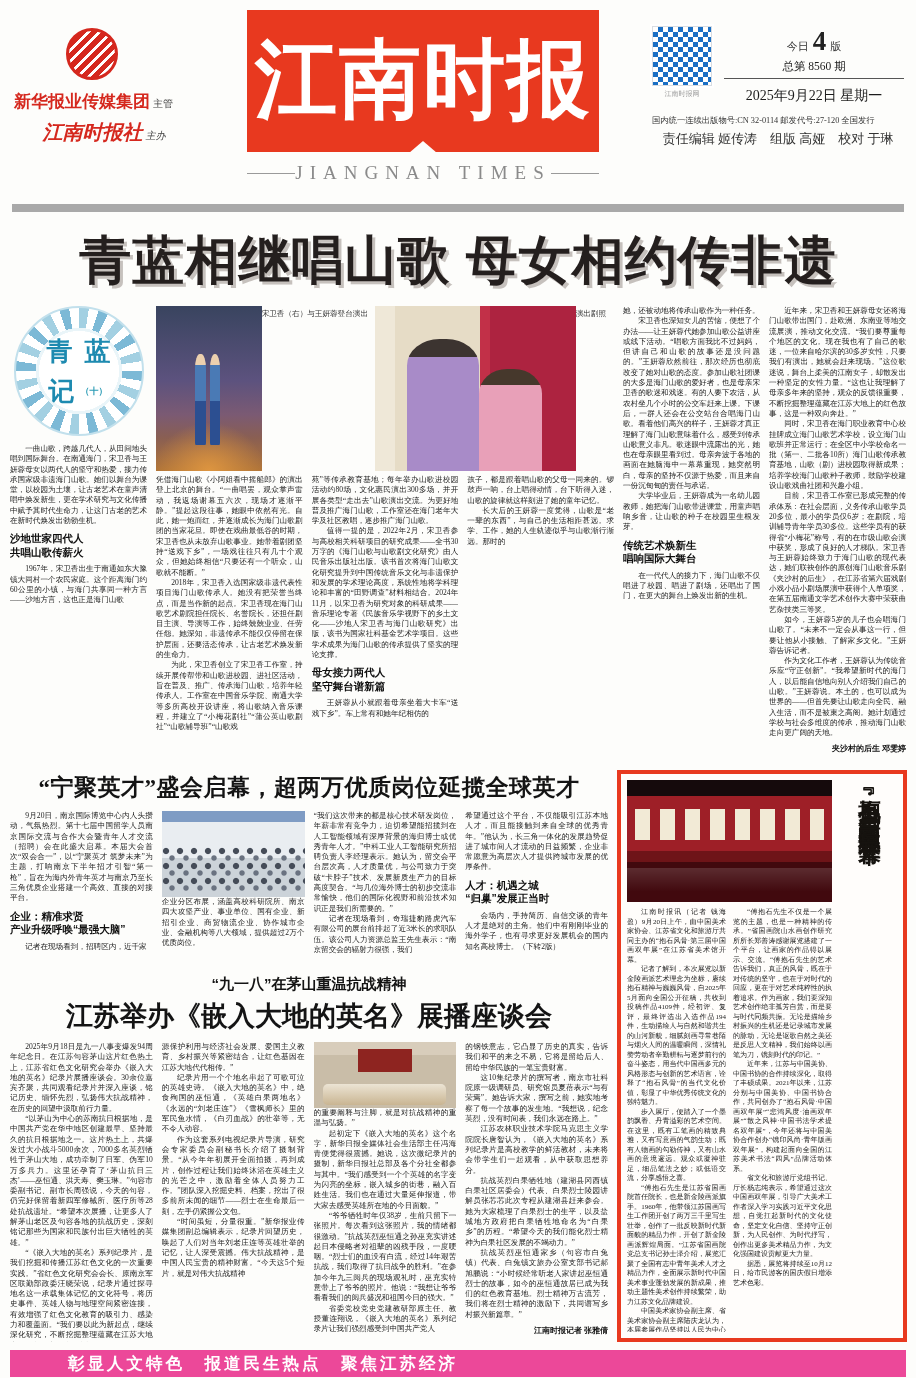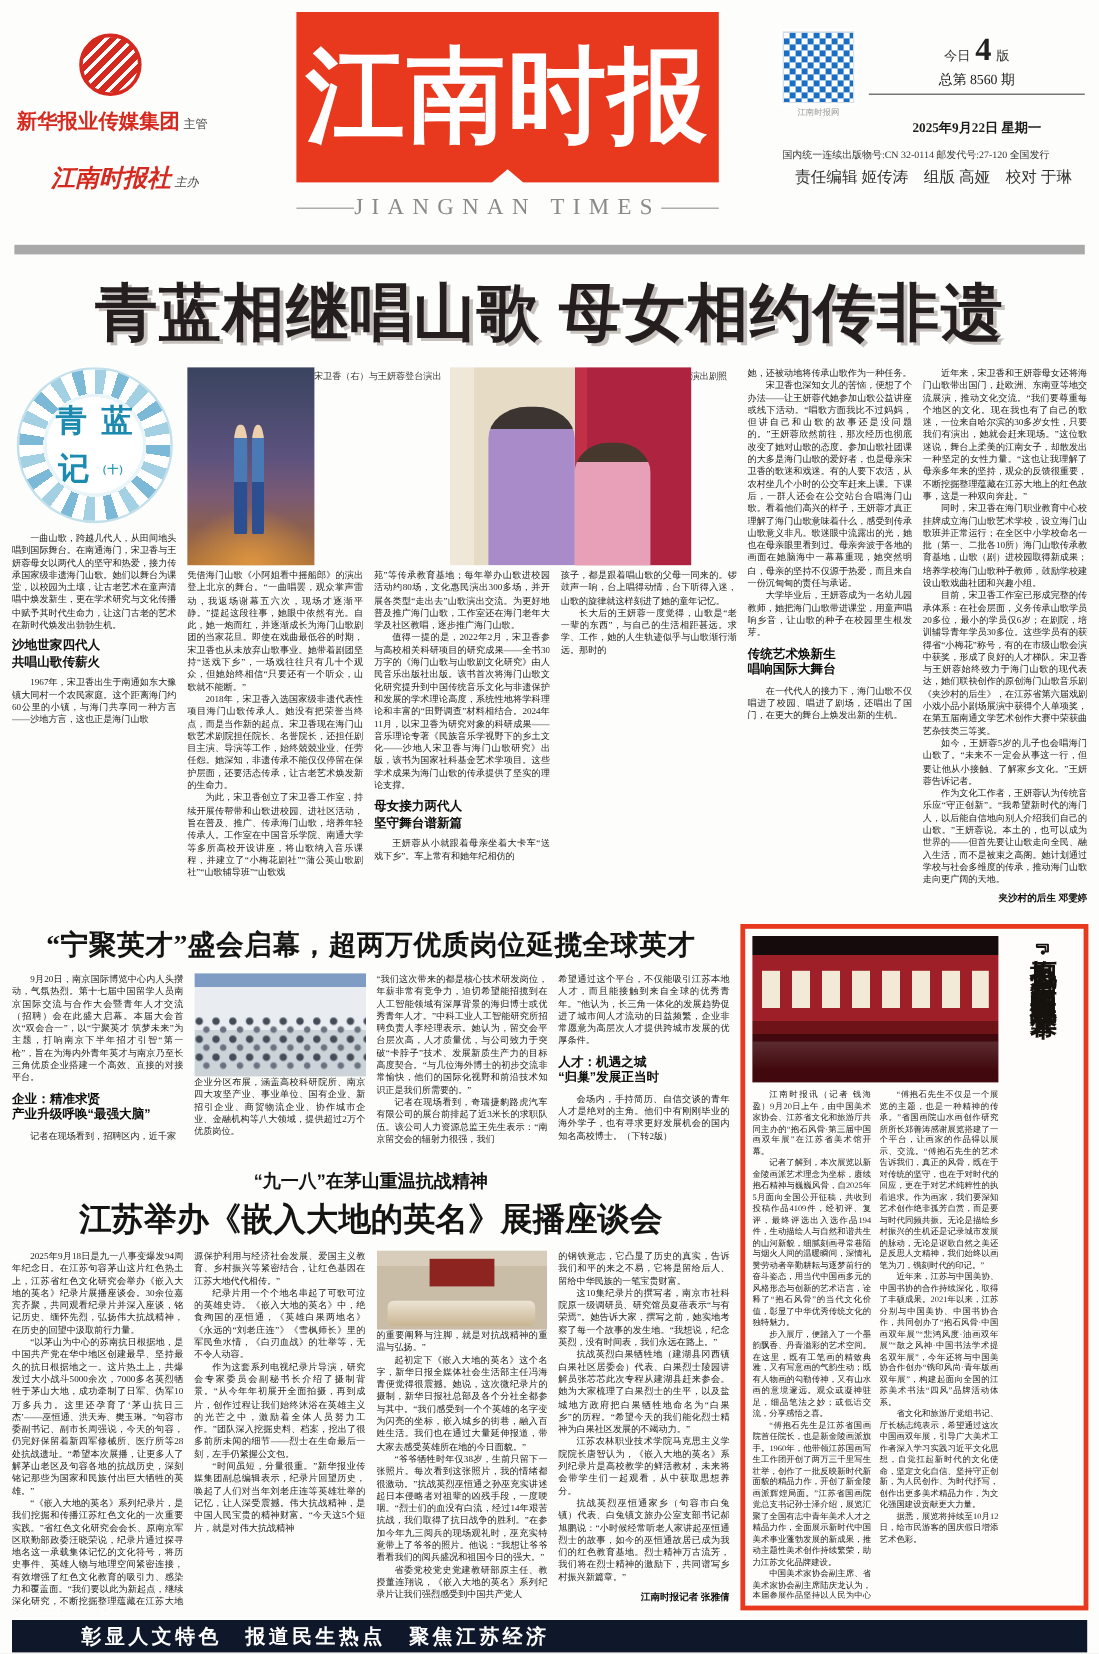--- a/index.html
+++ b/index.html
@@ -5,40 +5,40 @@
   html,body{margin:0;padding:0;background:#e9e9e9;}
   .page{position:relative;width:916px;height:1378px;margin:0 auto;background:#fdfdfb;overflow:hidden;
         font-family:"Liberation Serif","DejaVu Serif",serif;color:#1c1c1c;}
   
   .hdr{display:flex;align-items:flex-start;padding:10px 12px 0 14px;height:200px;box-sizing:border-box;}
   .hdr-left{width:180px;padding-top:18px;}
   .xhlogo{width:46px;height:46px;border-radius:50%;border:3px solid #d5281e;margin-left:52px;
           background:repeating-linear-gradient(135deg,#d5281e 0 5px,#fff 5px 8px);}
   .org1{margin-top:10px;color:#d5281e;font-weight:900;font-size:17px;font-family:"Liberation Sans",sans-serif;white-space:nowrap;}
   .org1 .role,.org2 .role{font-size:10px;font-weight:400;color:#444;margin-left:3px;}
-  .org2{margin-top:22px;color:#d5281e;font-weight:700;font-size:20px;font-style:italic;text-align:center;white-space:nowrap;}
+  .org2{margin-top:6px;color:#d5281e;font-weight:700;font-size:20px;font-style:italic;text-align:center;white-space:nowrap;}
   .hdr-mid{flex:1;display:flex;flex-direction:column;align-items:center;}
   .mast-box{width:352px;height:142px;background:#e8391f;display:grid;place-items:center;position:relative;}
   .mast-box::after{content:"";position:absolute;left:46%;bottom:-1px;border-left:14px solid transparent;
                    border-right:14px solid transparent;border-bottom:12px solid #fdfdfb;}
   .mast-title{color:#fff;font-size:82px;font-weight:900;letter-spacing:2px;font-family:"DejaVu Serif","Liberation Serif",serif;transform:scaleY(1.05);}
   .mast-en{width:352px;display:flex;align-items:center;gap:0;margin-top:10px;color:#8a8a8a;}
   .mast-en .rule{flex:1;height:1px;background:#9a9a9a;}
   .mast-en .en{font-size:19px;letter-spacing:7px;font-family:"Liberation Serif",serif;}
   .hdr-right{width:252px;padding-top:16px;}
   .hdr-right-top{display:flex;gap:12px;align-items:flex-start;}
   .qr-wrap{text-align:center;}
   .qr{width:58px;height:58px;background:repeating-conic-gradient(#1a6fc4 0% 25%,#fff 0% 50%) 0 0/10px 10px;
       outline:2px solid #fff;border:1px solid #d8dde2;}
   .qr-cap{font-size:7px;color:#999;margin-top:3px;}
   .edition{text-align:center;flex:1;}
   .ed-line1{font-size:11px;color:#333;}
   .ed-num{font-size:27px;font-weight:700;margin:0 4px;color:#222;}
   .ed-issue{font-size:11.5px;margin-top:2px;padding-bottom:4px;border-bottom:1px solid #555;}
-  .ed-date{font-size:11px;margin-top:20px;font-weight:700;}
+  .ed-date{font-size:14px;margin-top:8px;font-weight:400;}
   .pub-line{font-size:8.3px;color:#333;margin-top:10px;white-space:nowrap;}
   .staff-line{font-size:13px;color:#333;margin-top:4px;text-align:center;}
   .hdr-bar{height:8px;background:#a9a9a9;margin:4px 12px 0 12px;}
   
   .main-headline{margin:14px 10px 0;text-align:center;font-family:"Liberation Sans","DejaVu Sans",sans-serif;
       font-size:52px;font-weight:900;color:#241f1e;letter-spacing:1px;text-shadow:3px 3px 0 #c6c1bd;white-space:nowrap;}
   
   .para{font-size:7.6px;line-height:10.3px;text-align:justify;text-indent:2em;color:#222;}
   .cont{text-indent:0;}
   .col-subhead{font-family:"Liberation Sans","DejaVu Sans",sans-serif;font-weight:800;font-size:10.5px;
@@ -107,21 +107,21 @@
   
   .exh-box{flex:1;border:4px solid #e8391f;box-sizing:border-box;padding:6px;display:flex;gap:7px;background:#fffdfb;}
   .exh-left{width:205px;flex:none;display:flex;flex-direction:column;}
   .exh-photo{height:122px;flex:none;}
   .exh-cols{display:flex;gap:7px;flex:1;margin-top:6px;overflow:hidden;}
   .exh-col{flex:1;overflow:hidden;}
   .exh-col .para{font-size:7px;line-height:9.5px;}
   .v-head{writing-mode:vertical-rl;font-family:"Liberation Serif","DejaVu Serif",serif;font-weight:900;
        font-size:22.5px;letter-spacing:2px;line-height:56px;color:#16130f;width:58px;flex:none;}
   
-  .footer-bar{margin:8px 10px 0;height:27px;background:#0f172a;color:#fff;display:flex;align-items:center;
+  .footer-bar{margin:8px 10px 0;height:27px;background:#ec4899;color:#fff;display:flex;align-items:center;
        font-family:"Liberation Sans",sans-serif;font-weight:800;font-size:16.5px;letter-spacing:3px;
        padding-left:58px;word-spacing:28px;white-space:nowrap;}
 </style>
 </head>
 <body>
 
 <div class="page">
 
   <div class="hdr">
     <div class="hdr-left">
@@ -269,22 +269,22 @@
           <div>
               <div class="photo ph-meeting" style="height: 66px;"></div>
               <div class="para cont">的重要阐释与注脚，就是对抗战精神的重温与弘扬。”</div>
               <div class="para">起初定下《嵌入大地的英名》这个名字，新华日报全媒体社会生活部主任冯海青便觉得很震撼。她说，这次微纪录片的摄制，新华日报社总部及各个分社全都参与其中。“我们感受到一个个英雄的名字变为闪亮的坐标，嵌入城乡的街巷，融入百姓生活。我们也在通过大量延伸报道，带大家去感受英雄所在地的今日面貌。”</div>
               <div class="para">“爷爷牺牲时年仅38岁，生前只留下一张照片。每次看到这张照片，我的情绪都很激动。”抗战英烈巫恒通之孙巫充实讲述起日本侵略者对祖辈的凶残手段，一度哽咽。“烈士们的血没有白流，经过14年艰苦抗战，我们取得了抗日战争的胜利。”在参加今年九三阅兵的现场观礼时，巫充实特意带上了爷爷的照片。他说：“我想让爷爷看看我们的阅兵盛况和祖国今日的强大。”</div>
               <div class="para">省委党校党史党建教研部原主任、教授董连翔说，《嵌入大地的英名》系列纪录片让我们强烈感受到中国共产党人</div>
             </div>
           <div>
               <div class="para cont">的钢铁意志，它凸显了历史的真实，告诉我们和平的来之不易，它将是留给后人、留给中华民族的一笔宝贵财富。</div>
               <div class="para">这10集纪录片的撰写者，南京市社科院原一级调研员、研究馆员夏蓓表示“与有荣焉”。她告诉大家，撰写之前，她实地考察了每一个故事的发生地。“我想说，纪念英烈，没有时间表，我们永远在路上。”</div>
+              <div class="para">江苏农林职业技术学院马克思主义学院院长唐智认为，《嵌入大地的英名》系列纪录片是高校教学的鲜活教材，未来将会带学生们一起观看，从中获取思想养分。</div>
               <div class="para">抗战英烈白果牺牲地（建湖县冈西镇白果社区居委会）代表、白果烈士陵园讲解员张芯芯此次专程从建湖县赶来参会。她为大家梳理了白果烈士的生平，以及盐城地方政府把白果牺牲地命名为“白果乡”的历程。“希望今天的我们能化烈士精神为白果社区发展的不竭动力。”</div>
-              <div class="para">江苏农林职业技术学院马克思主义学院院长唐智认为，《嵌入大地的英名》系列纪录片是高校教学的鲜活教材，未来将会带学生们一起观看，从中获取思想养分。</div>
               <div class="para">抗战英烈巫恒通家乡（句容市白兔镇）代表、白兔镇文旅办公室支部书记郝旭鹏说：“小时候经常听老人家讲起巫恒通烈士的故事，如今的巫恒通故居已成为我们的红色教育基地。烈士精神万古流芳，我们将在烈士精神的激励下，共同谱写乡村振兴新篇章。”</div>
               <div class="byline">江南时报记者 张雅倩</div>
             </div>
         </div>
       </div>
     </div>
 
     <div class="exh-box">
       <div class="exh-left">
         <div class="photo ph-exhibit exh-photo"></div>

